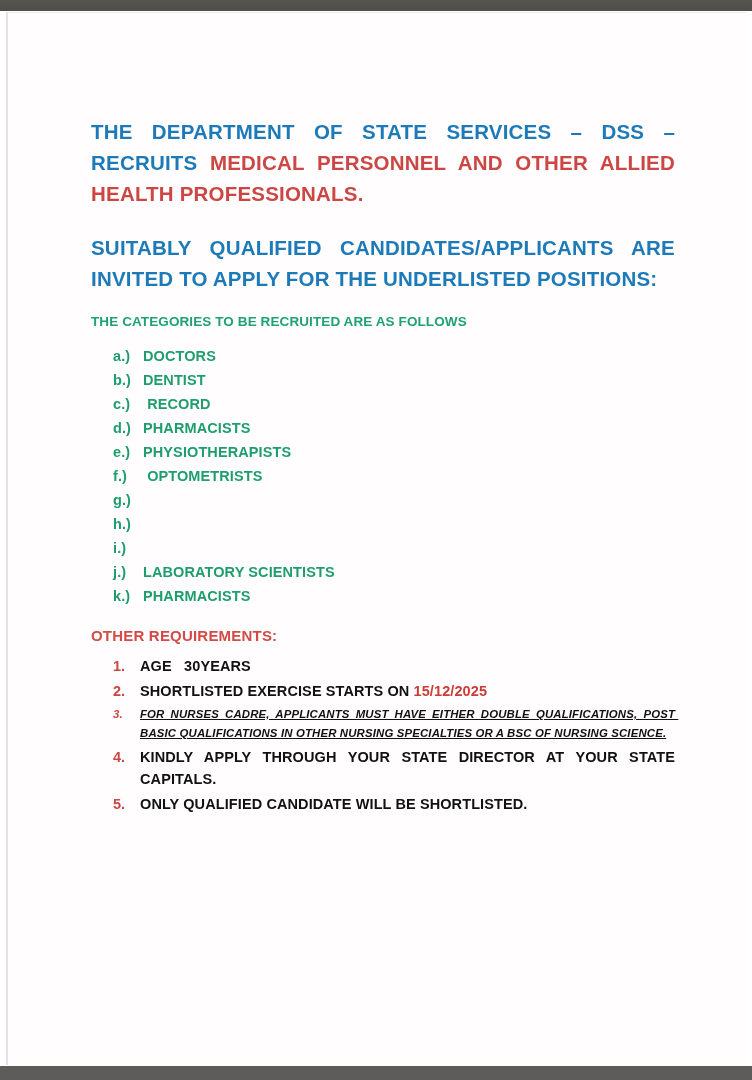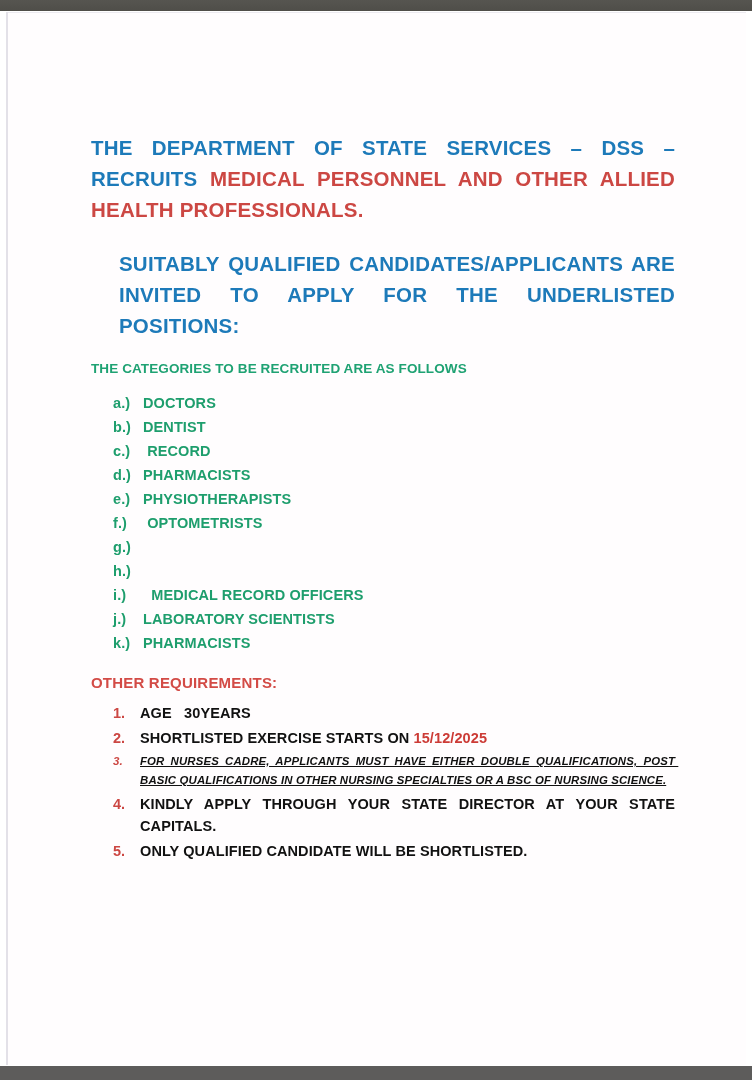--- a/index.html
+++ b/index.html
@@ -48,40 +48,40 @@
     content: "";
     position: absolute;
     left: 0; right: 0; top: 0;
     height: 1px;
     background: #eceaf0;
   }
 
   .page-body {
     position: absolute;
     left: 83px;
-    top: 120px;
+    top: 104px;
     width: 584px;
   }
 
   
   .h-blue {
     color: #1d7ab9;
     font-weight: bold;
     font-size: 20.5px;
     line-height: 31px;
     letter-spacing: 0.2px;
     text-align: justify;
     text-align-last: left;
     margin: 0;
   }
   .h-blue .seg-red {
     color: #cc4743;
   }
   .headline-1 { margin-bottom: 23px; }
-  .headline-2 { margin-bottom: 18px; margin-left: 28px; }
+  .headline-2 { margin-bottom: 18px; }
 
   .h-green {
     color: #1fa273;
     font-weight: bold;
     font-size: 13.5px;
     line-height: 20px;
     letter-spacing: 0.1px;
     margin: 12px 0 12px 0;
   }
 
@@ -201,21 +201,20 @@
         <span class="cat-label"> OPTOMETRISTS</span>
       </li>
       <li>
         <span class="cat-marker">g.)</span>
       </li>
       <li>
         <span class="cat-marker">h.)</span>
       </li>
       <li>
         <span class="cat-marker">i.)</span>
-        <span class="cat-label">  MEDICAL RECORD OFFICERS</span>
       </li>
       <li>
         <span class="cat-marker">j.)</span>
         <span class="cat-label">LABORATORY SCIENTISTS</span>
       </li>
       <li>
         <span class="cat-marker">k.)</span>
         <span class="cat-label">PHARMACISTS</span>
       </li>
     </ul>

